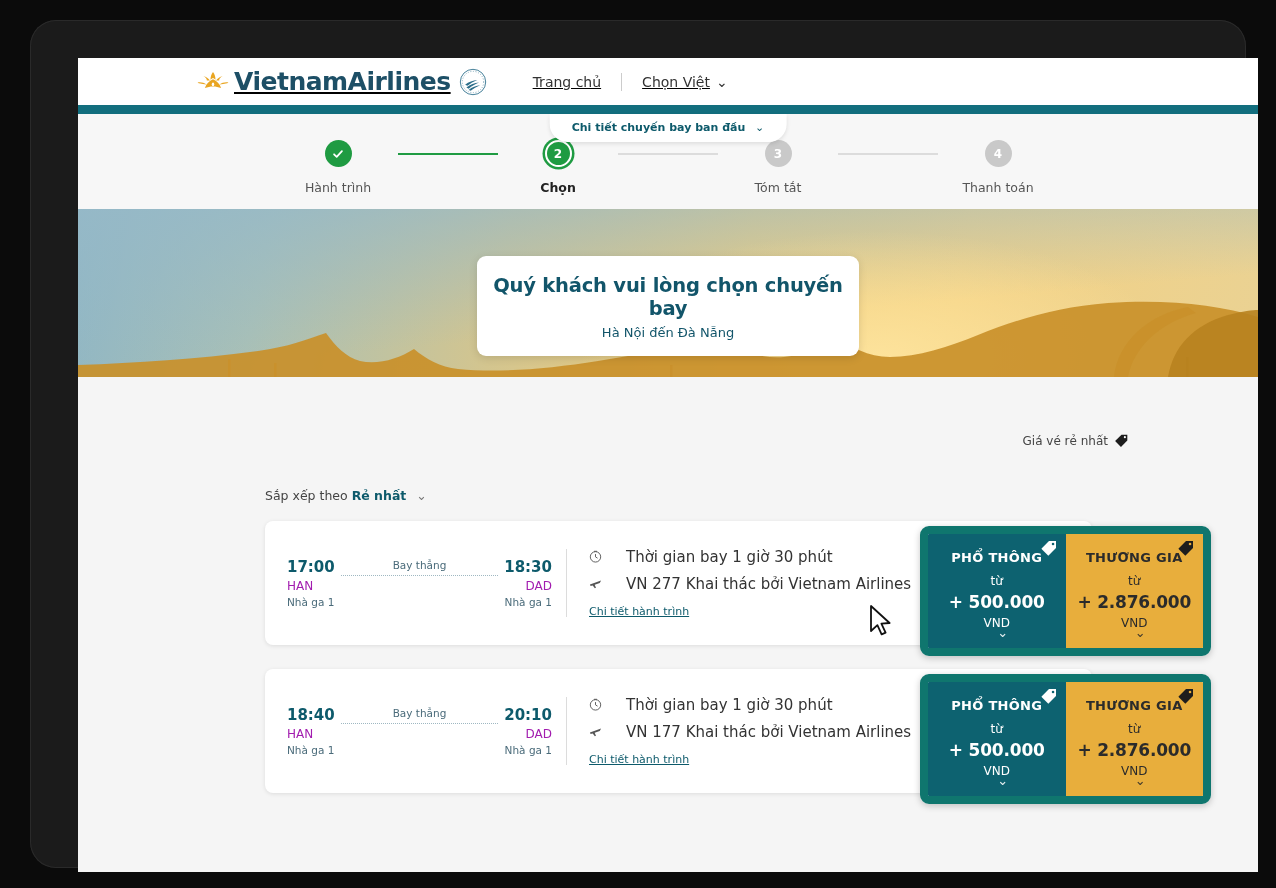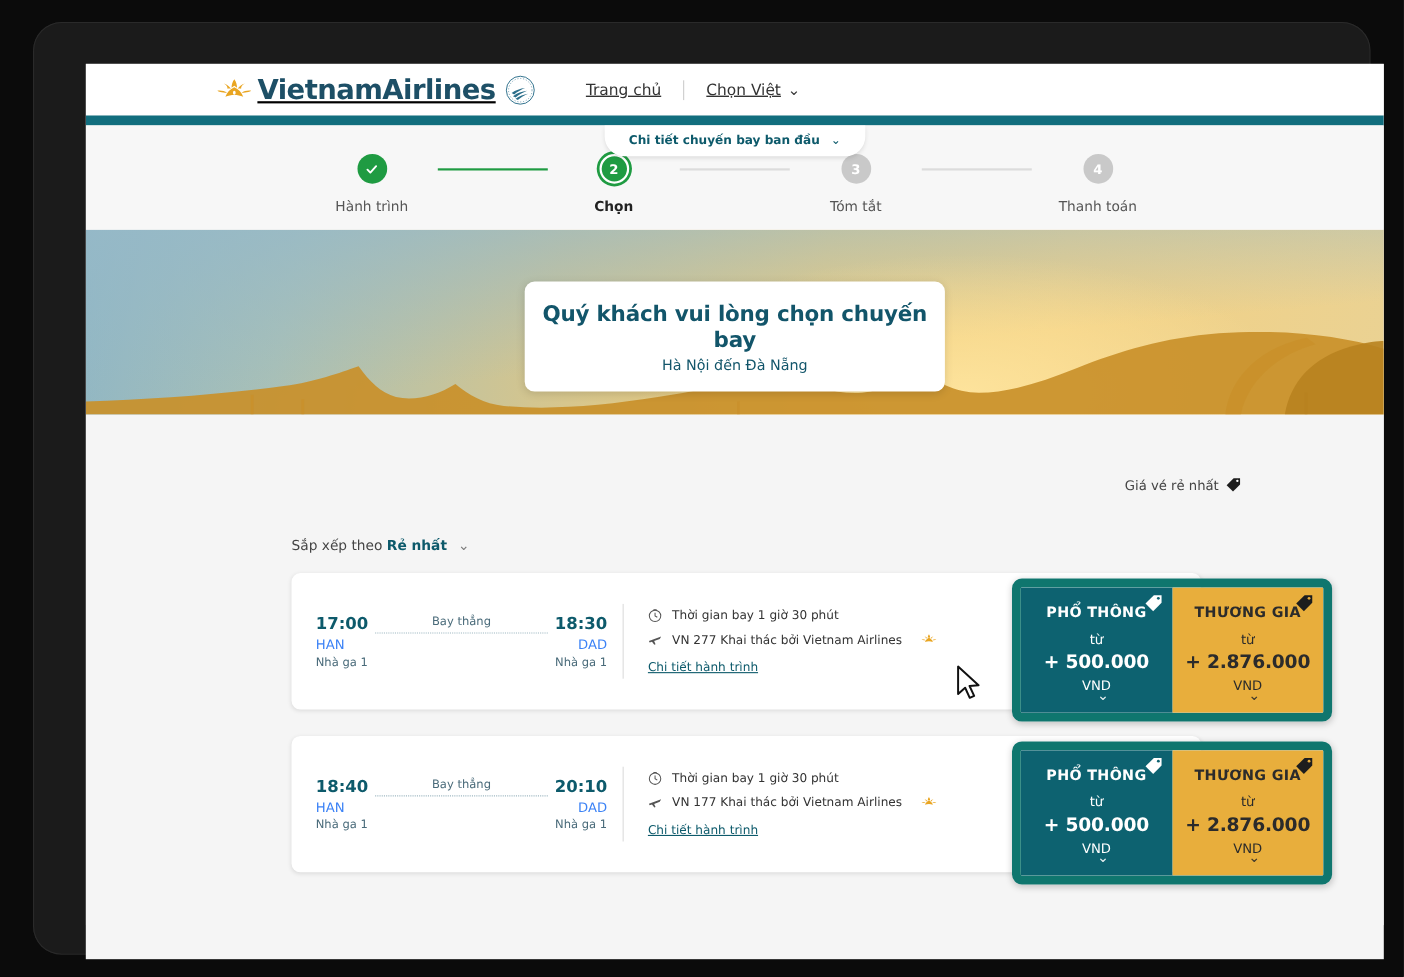--- a/index.html
+++ b/index.html
@@ -164,27 +164,27 @@
 
   .leg { width: 265px; flex: none; }
   .leg-top { display: flex; align-items: center; justify-content: space-between; }
   .leg-time { font-size: 15px; font-weight: 600; color: #0d5a6b; }
   .leg-mid { flex: 1; display: flex; flex-direction: column; align-items: center; padding: 0 6px; }
   .leg-mid span { font-size: 10.5px; color: #4a6b7a; }
   .leg-mid .dotline {
     width: 100%; height: 0; border-top: 1px dotted #9fb8c2; margin-top: 4px;
   }
   .leg-row2, .leg-row3 { display: flex; justify-content: space-between; }
-  .leg-row2 { margin-top: 3px; font-size: 12px; color: #3b82f6; }
+  .leg-row2 { margin-top: 3px; font-size: 12px; color: #a21caf; }
   .leg-row3 { margin-top: 3px; font-size: 10.5px; color: #4a6b7a; }
 
   .vdiv { width: 1px; align-self: stretch; background: #dcdcdc; margin: 28px 0 28px 14px; }
 
   .info { padding-left: 22px; }
-  .info-line { display: flex; align-items: center; gap: 9px; font-size: 11px; color: #333; }
+  .info-line { display: flex; align-items: center; gap: 24px; font-size: 15px; color: #333; }
   .info-line + .info-line { margin-top: 9px; }
   .mini-icon { width: 13px; height: 13px; flex: none; color: #555; }
   .lotus-mini { width: 15px; height: 12px; margin-left: 8px; flex: none; }
   .detail-link {
     margin-top: 12px; margin-left: 22px;
     font-size: 11px; color: #0d5a6b; text-decoration: underline; cursor: pointer;
     display: inline-block;
   }
 
   

